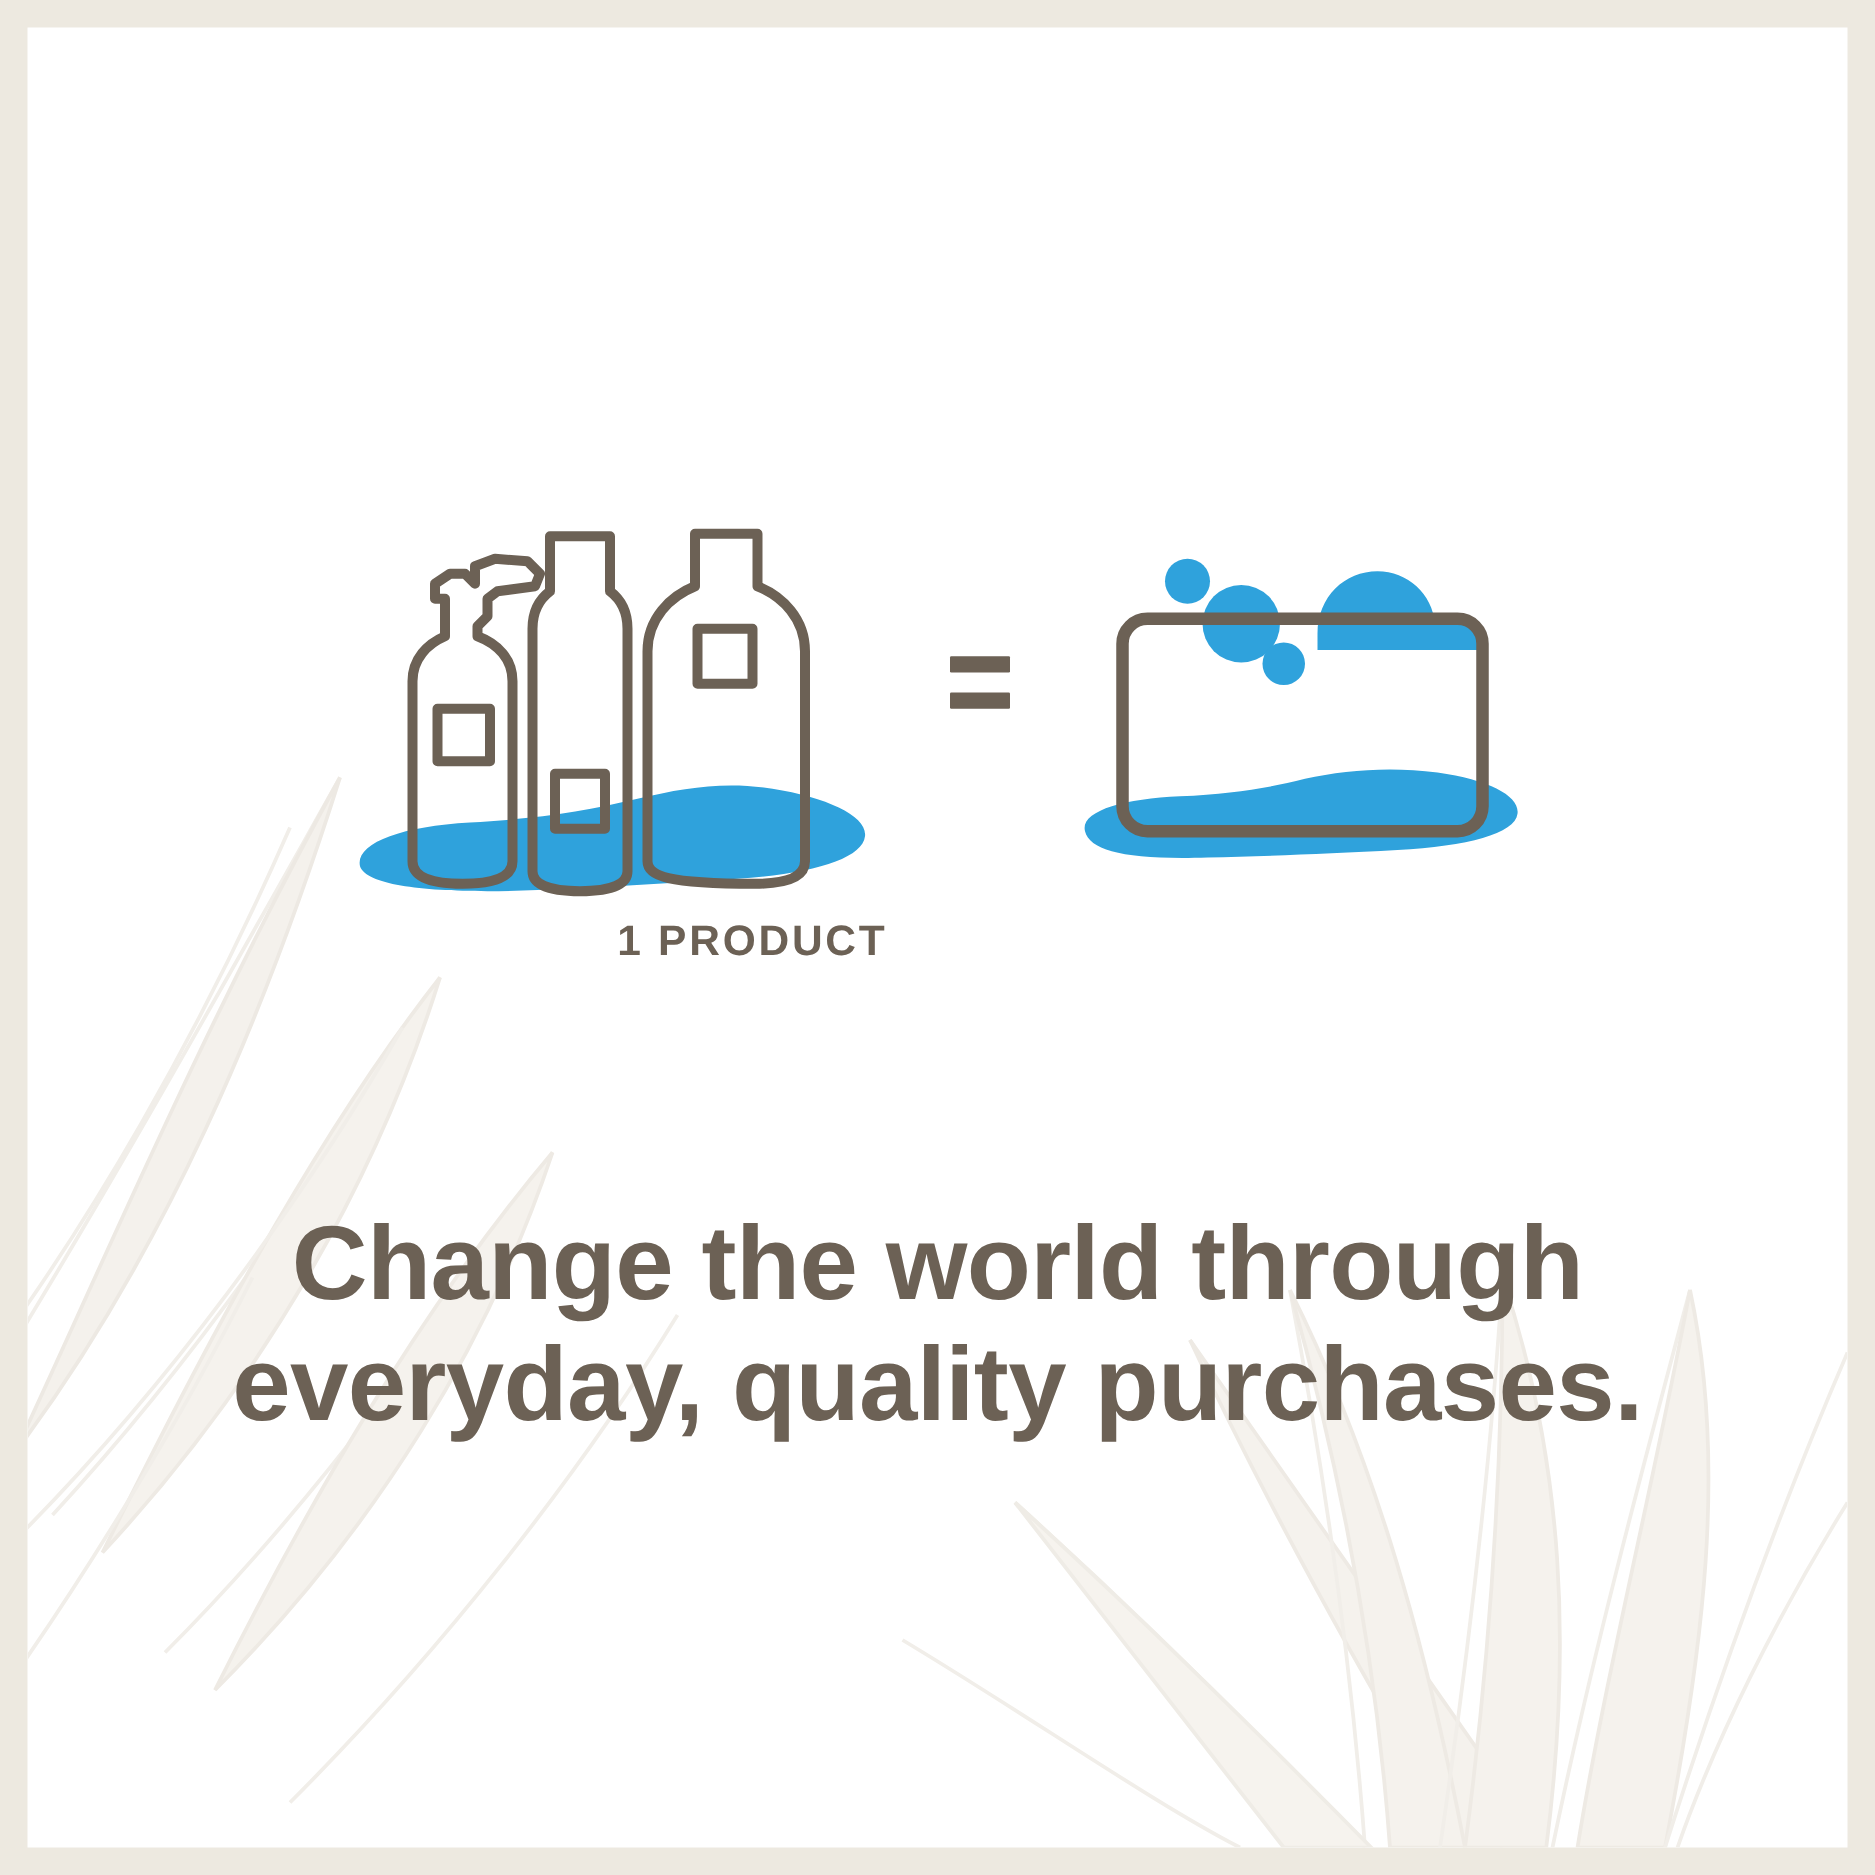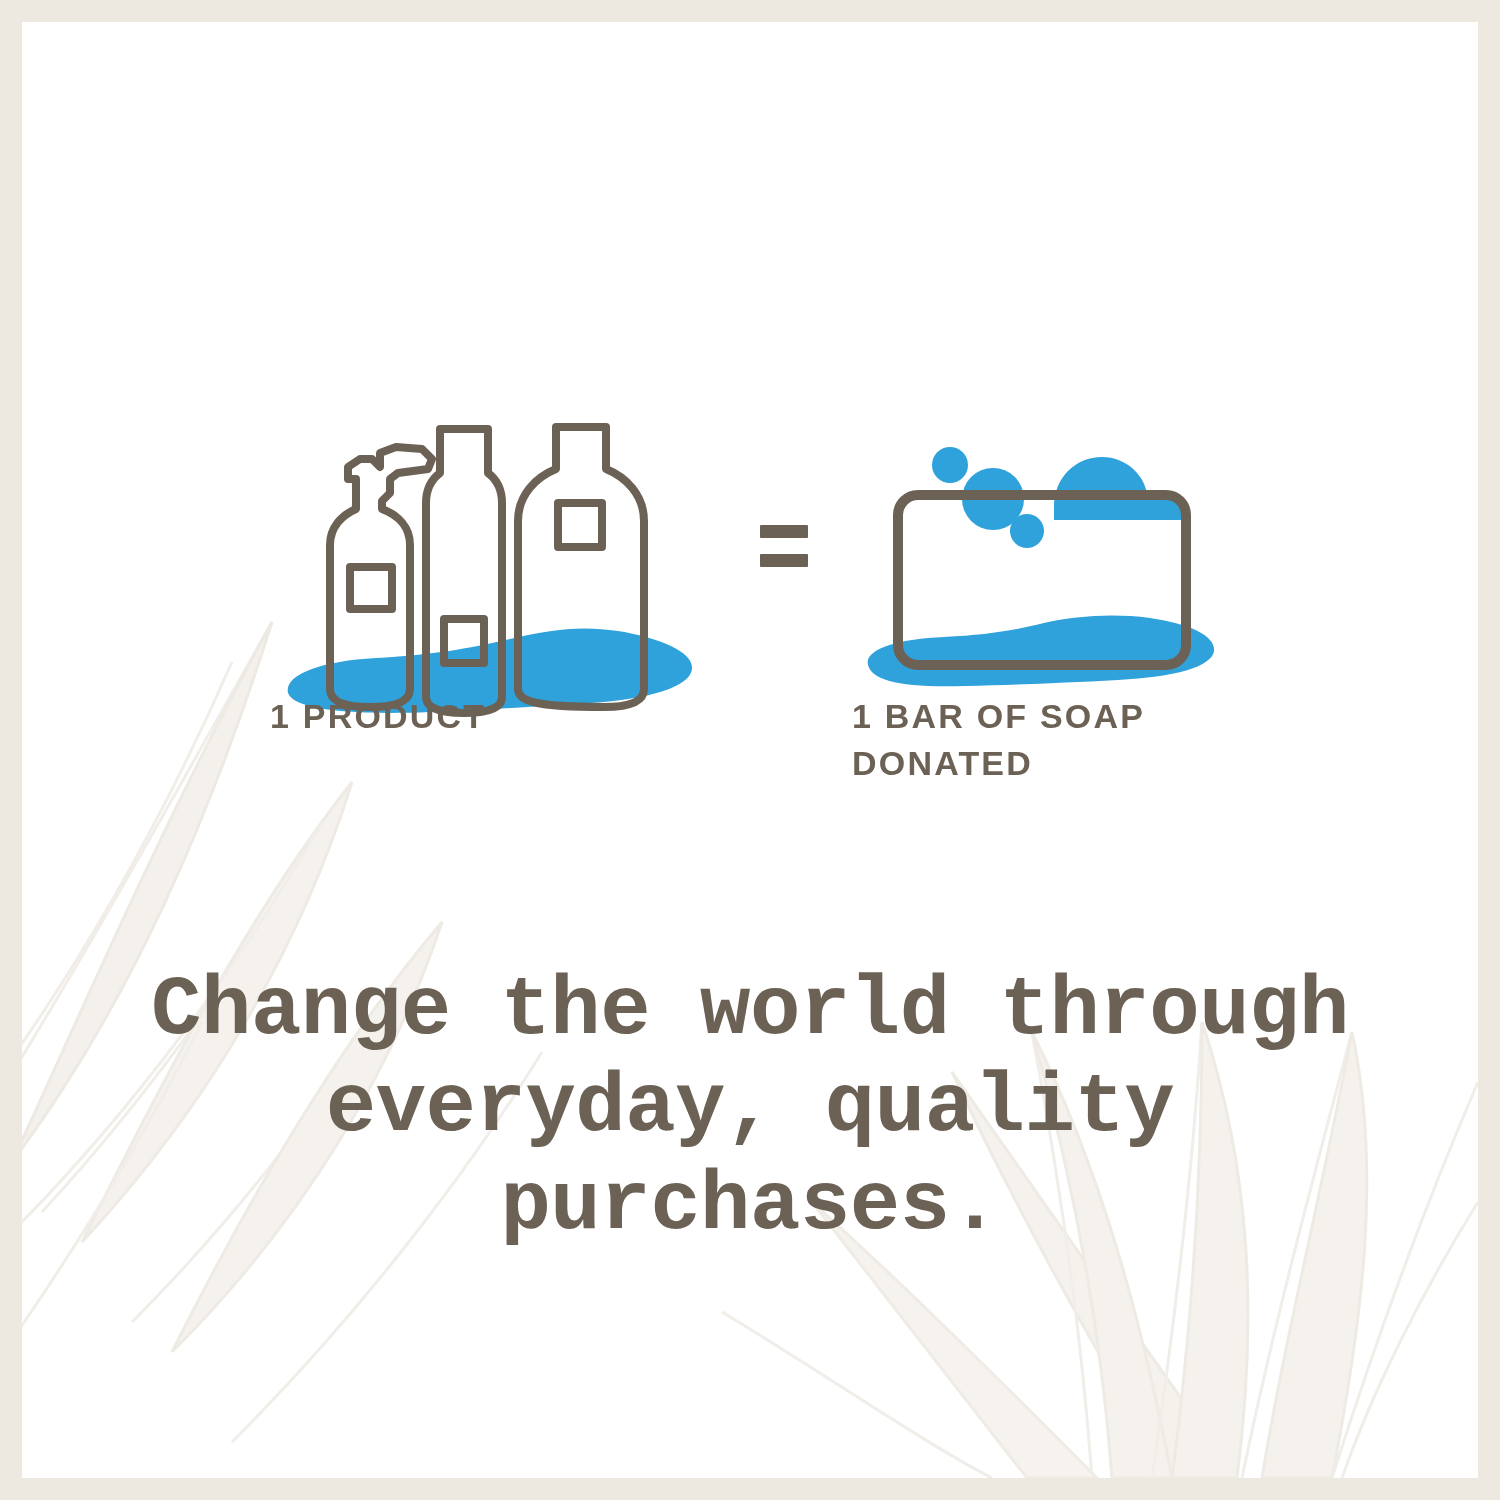--- a/index.html
+++ b/index.html
@@ -59,22 +59,22 @@
     height: 13px;
     background: #6C6155;
     border-radius: 1px;
   }
   .eq-bar.top { top: 23px; }
   .eq-bar.bottom { top: 52px; }
 
   
   .caption {
     position: absolute;
-    top: 671px;
-    text-align: left;
+    top: 708px;
+    text-align: right;
     color: #6C6155;
     font-size: 34px;
     font-weight: bold;
     letter-spacing: 2.2px;
     line-height: 1.38;
   }
   .caption-left  { left: 248px; width: 440px; }
   .caption-right { left: 830px; width: 380px; }
 
   
@@ -82,21 +82,21 @@
     position: absolute;
     left: 60px;
     top: 940px;
     width: 1336px;
     text-align: center;
     color: #6C6155;
     font-size: 84px;
     font-weight: bold;
     line-height: 1.16;
     letter-spacing: -0.5px;
-    font-family: Liberation Mono, monospace;
+    font-family: Liberation Sans, sans-serif;
   }
   .headline .ln { display: block; }
 </style>
 </head>
 <body>
 
 <div id="page">
   <div id="inner">
 
     <svg class="leaf-layer" viewBox="0 0 1456 1456" xmlns="http://www.w3.org/2000/svg">
@@ -230,24 +230,20 @@
                    C 40 271 10 264 6 248 Z" fill="#2FA2DC"></path>
 
           <rect x="36" y="78" width="288" height="170" rx="20" ry="20" fill="none" stroke="#6C6155" stroke-width="10"></rect>
         </svg>
       </div>
     </div>
 
     <div class="caption caption-left">
       <div>1 PRODUCT</div>
     </div>
-    <div class="caption caption-right">
-      <div>1 BAR OF SOAP</div>
-      <div>DONATED</div>
-    </div>
 
     <div class="headline">
       <span class="ln">Change the world through</span>
       <span class="ln">everyday, quality purchases.</span>
     </div>
 
   </div>
 </div>
 
 </body></html>

